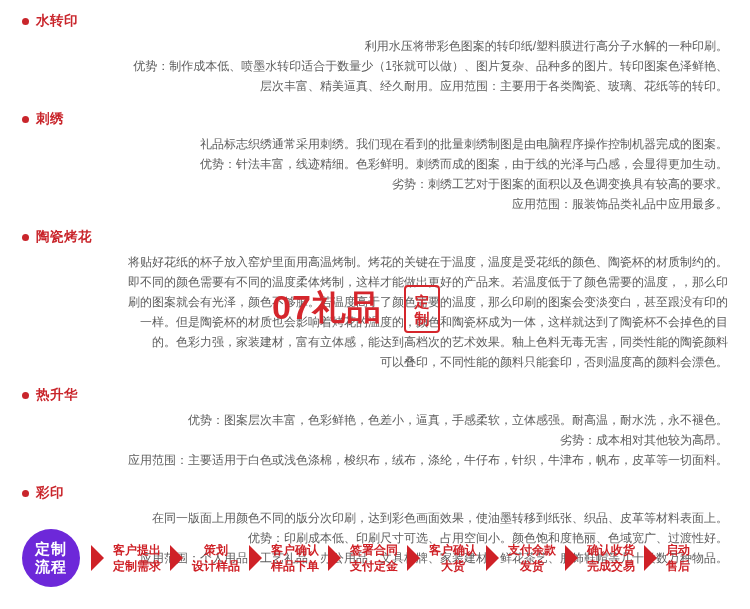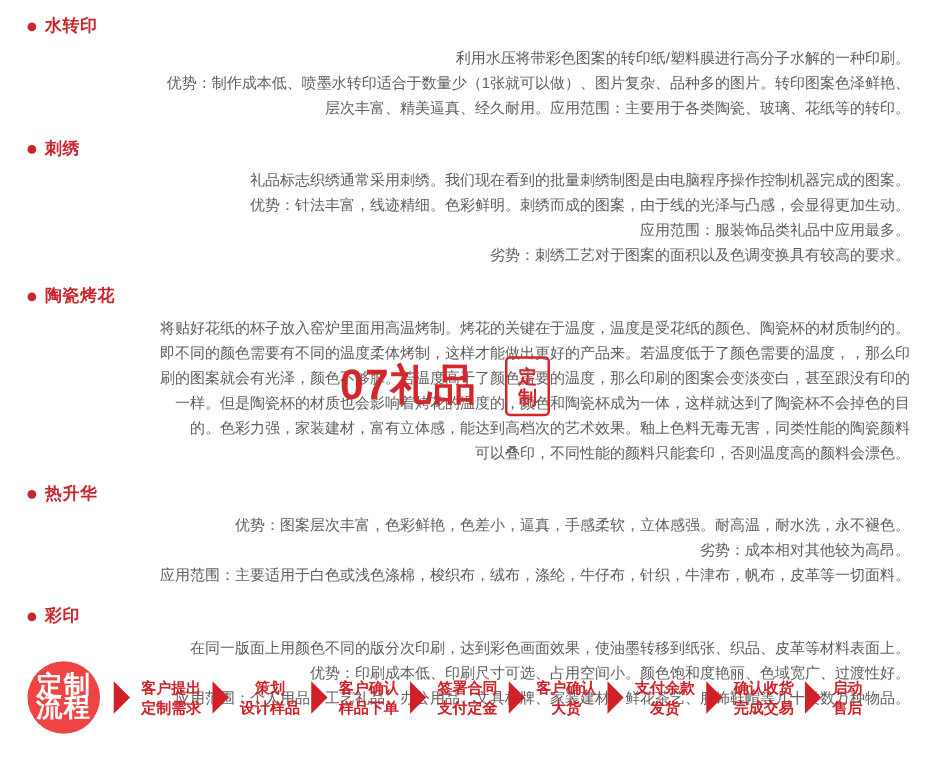--- a/index.html
+++ b/index.html
@@ -98,23 +98,23 @@
     bottom: 18px;
     width: 706px;
     height: 66px;
     display: flex;
     align-items: center;
   }
   .flow-badge {
     width: 58px;
     height: 58px;
     border-radius: 50%;
-    background: #ef4444;
+    background: #6d28d9;
     color: #ffffff;
-    font-size: 21px;
+    font-size: 15px;
     font-weight: bold;
     line-height: 18px;
     display: flex;
     flex-direction: column;
     align-items: center;
     justify-content: center;
     flex: 0 0 auto;
     letter-spacing: 1px;
   }
   .flow-steps {
@@ -163,22 +163,22 @@
   </div>
 
   <div class="section">
     <div class="sec-head">
       <span class="bullet"></span>
       <span class="sec-title">刺绣</span>
     </div>
     <div class="sec-body">
       <p>礼品标志织绣通常采用刺绣。我们现在看到的批量刺绣制图是由电脑程序操作控制机器完成的图案。</p>
       <p>优势：针法丰富，线迹精细。色彩鲜明。刺绣而成的图案，由于线的光泽与凸感，会显得更加生动。</p>
+      <p>劣势：刺绣工艺对于图案的面积以及色调变换具有较高的要求。</p>
       <p>应用范围：服装饰品类礼品中应用最多。</p>
-      <p>劣势：刺绣工艺对于图案的面积以及色调变换具有较高的要求。</p>
     </div>
   </div>
 
   <div class="section">
     <div class="sec-head">
       <span class="bullet"></span>
       <span class="sec-title">陶瓷烤花</span>
     </div>
     <div class="sec-body">
       <p>将贴好花纸的杯子放入窑炉里面用高温烤制。烤花的关键在于温度，温度是受花纸的颜色、陶瓷杯的材质制约的。</p>

